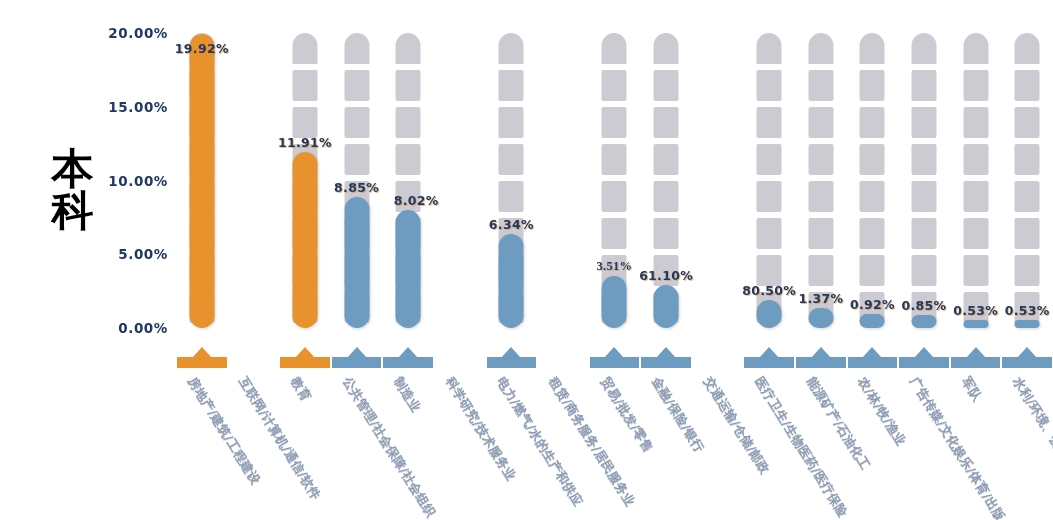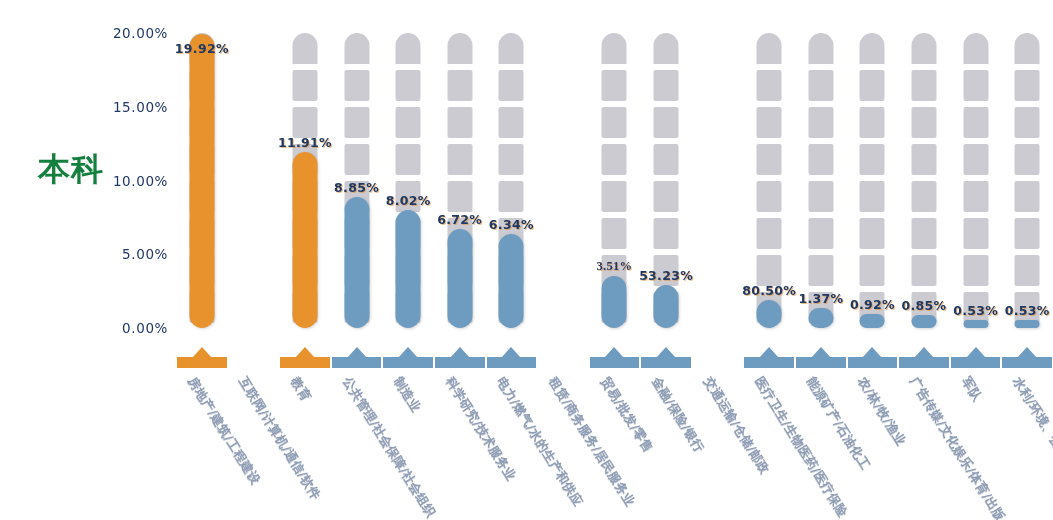--- a/index.html
+++ b/index.html
@@ -21,42 +21,43 @@
     width: 1053px;
     height: 520px;
   }
 
   
   .y-title {
     position: absolute;
     left: 38px;
     top: 148px;
     width: 70px;
-    font-size: 32px;
+    font-size: 42px;
     line-height: 42px;
     font-weight: 700;
-    color: #15803d;
+    color: #000000;
+    text-align: center;
     letter-spacing: 1px;
   }
 
   
   .y-ticks {
     position: absolute;
     left: 104px;
     top: 0;
     width: 64px;
     height: 520px;
   }
   .y-tick {
     position: absolute;
     right: 0;
     width: 64px;
     text-align: right;
     font-size: 13.5px;
-    font-weight: 400;
+    font-weight: 700;
     color: #1f3864;
     transform: translateY(-50%);
     letter-spacing: 0.6px;
     white-space: nowrap;
   }
 
   
   .plot {
     position: absolute;
     left: 176px;
@@ -232,45 +233,27 @@
           <div class="ghost-cap" style="top: 0px; height: 31px; background: rgb(203, 203, 209);"></div>
           <div class="ghost-seg" style="top: 37px; height: 31px; background: rgb(203, 203, 209);"></div>
           <div class="ghost-seg" style="top: 74px; height: 31px; background: rgb(203, 203, 209);"></div>
           <div class="ghost-seg" style="top: 111px; height: 31px; background: rgb(203, 203, 209);"></div>
           <div class="ghost-seg" style="top: 148px; height: 31px; background: rgb(203, 203, 209);"></div>
           <div class="ghost-seg" style="top: 185px; height: 31px; background: rgb(203, 203, 209);"></div>
           <div class="ghost-seg" style="top: 222px; height: 31px; background: rgb(203, 203, 209);"></div>
           <div class="ghost-seg" style="top: 259px; height: 31px; background: rgb(203, 203, 209);"></div>
         </div>
         <div class="bar" style="width: 25px; height: 118.295px; top: 209.705px; background: rgb(110, 155, 192);"></div>
-        <div class="val-label" style="top: 192.705px;">8.02%</div>
+        <div class="val-label" style="top: 192.705px; margin-left: 8px;">8.02%</div>
         <div class="pedestal" style="bottom: 152px;">
           <div class="pedestal-bar" style="background: rgb(110, 155, 192);"></div>
           <div class="pedestal-tri" style="border-bottom: 11px solid rgb(110, 155, 192);"></div>
         </div>
       </div>
       <div class="cat-label" style="left: 228.147px; top: 374px;">制造业</div>
-      <div class="col" style="left: 257.941px; width: 51.5882px;">
-        <div class="ghost" style="width: 25px; top: 33px; height: 295px;">
-          <div class="ghost-cap" style="top: 0px; height: 31px; background: rgb(203, 203, 209);"></div>
-          <div class="ghost-seg" style="top: 37px; height: 31px; background: rgb(203, 203, 209);"></div>
-          <div class="ghost-seg" style="top: 74px; height: 31px; background: rgb(203, 203, 209);"></div>
-          <div class="ghost-seg" style="top: 111px; height: 31px; background: rgb(203, 203, 209);"></div>
-          <div class="ghost-seg" style="top: 148px; height: 31px; background: rgb(203, 203, 209);"></div>
-          <div class="ghost-seg" style="top: 185px; height: 31px; background: rgb(203, 203, 209);"></div>
-          <div class="ghost-seg" style="top: 222px; height: 31px; background: rgb(203, 203, 209);"></div>
-          <div class="ghost-seg" style="top: 259px; height: 31px; background: rgb(203, 203, 209);"></div>
-        </div>
-        <div class="bar" style="width: 25px; height: 99.12px; top: 228.88px; background: rgb(110, 155, 192);"></div>
-        <div class="val-label" style="top: 211.88px;">6.72%</div>
-        <div class="pedestal" style="bottom: 152px;">
-          <div class="pedestal-bar" style="background: rgb(110, 155, 192);"></div>
-          <div class="pedestal-tri" style="border-bottom: 11px solid rgb(110, 155, 192);"></div>
-        </div>
-      </div>
       <div class="cat-label" style="left: 279.735px; top: 374px;">科学研究/技术服务业</div>
       <div class="col" style="left: 309.529px; width: 51.5882px;">
         <div class="ghost" style="width: 25px; top: 33px; height: 295px;">
           <div class="ghost-cap" style="top: 0px; height: 31px; background: rgb(203, 203, 209);"></div>
           <div class="ghost-seg" style="top: 37px; height: 31px; background: rgb(203, 203, 209);"></div>
           <div class="ghost-seg" style="top: 74px; height: 31px; background: rgb(203, 203, 209);"></div>
           <div class="ghost-seg" style="top: 111px; height: 31px; background: rgb(203, 203, 209);"></div>
           <div class="ghost-seg" style="top: 148px; height: 31px; background: rgb(203, 203, 209);"></div>
           <div class="ghost-seg" style="top: 185px; height: 31px; background: rgb(203, 203, 209);"></div>
           <div class="ghost-seg" style="top: 222px; height: 31px; background: rgb(203, 203, 209);"></div>
@@ -309,21 +292,21 @@
           <div class="ghost-cap" style="top: 0px; height: 31px; background: rgb(203, 203, 209);"></div>
           <div class="ghost-seg" style="top: 37px; height: 31px; background: rgb(203, 203, 209);"></div>
           <div class="ghost-seg" style="top: 74px; height: 31px; background: rgb(203, 203, 209);"></div>
           <div class="ghost-seg" style="top: 111px; height: 31px; background: rgb(203, 203, 209);"></div>
           <div class="ghost-seg" style="top: 148px; height: 31px; background: rgb(203, 203, 209);"></div>
           <div class="ghost-seg" style="top: 185px; height: 31px; background: rgb(203, 203, 209);"></div>
           <div class="ghost-seg" style="top: 222px; height: 31px; background: rgb(203, 203, 209);"></div>
           <div class="ghost-seg" style="top: 259px; height: 31px; background: rgb(203, 203, 209);"></div>
         </div>
         <div class="bar" style="width: 25px; height: 42.775px; top: 285.225px; background: rgb(110, 155, 192);"></div>
-        <div class="val-label" style="top: 268.225px;">53.23%</div>
+        <div class="val-label" style="top: 268.225px;">61.10%</div>
         <div class="pedestal" style="bottom: 152px;">
           <div class="pedestal-bar" style="background: rgb(110, 155, 192);"></div>
           <div class="pedestal-tri" style="border-bottom: 11px solid rgb(110, 155, 192);"></div>
         </div>
       </div>
       <div class="cat-label" style="left: 486.088px; top: 374px;">金融/保险/银行</div>
       <div class="cat-label" style="left: 537.676px; top: 374px;">交通运输/仓储/邮政</div>
       <div class="col" style="left: 567.471px; width: 51.5882px;">
         <div class="ghost" style="width: 25px; top: 33px; height: 295px;">
           <div class="ghost-cap" style="top: 0px; height: 31px; background: rgb(203, 203, 209);"></div>

